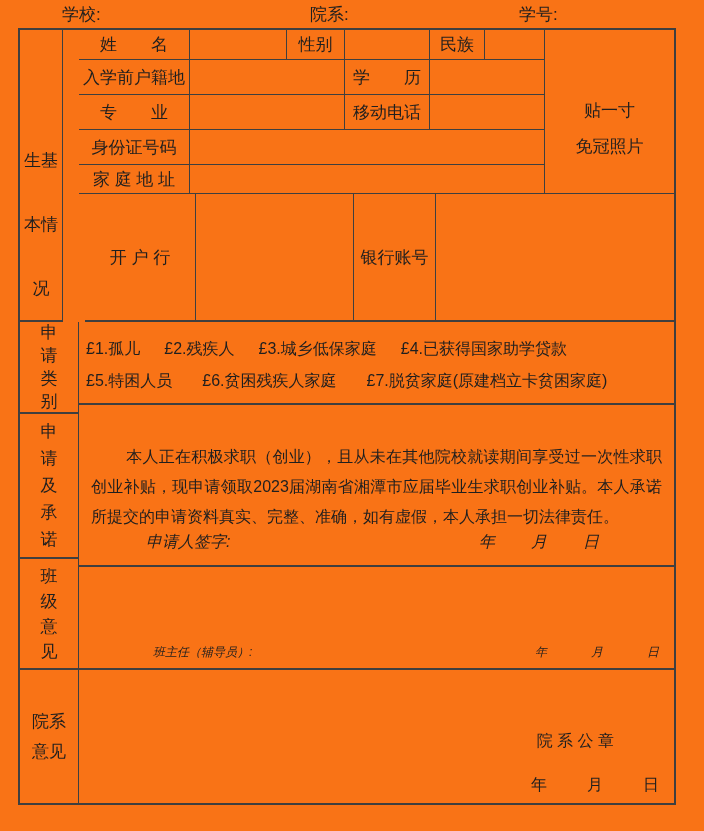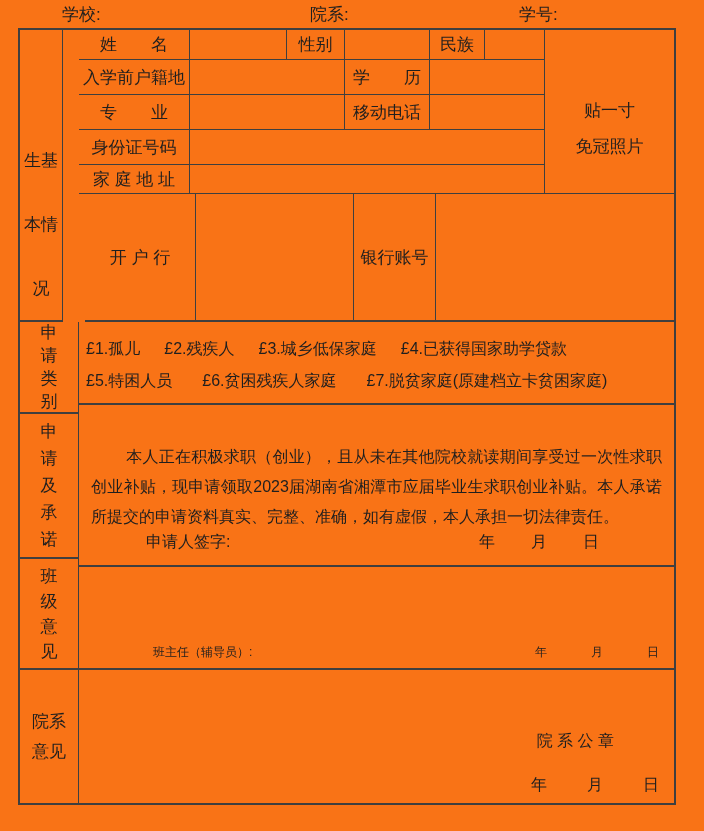--- a/index.html
+++ b/index.html
@@ -40,21 +40,21 @@
   .content{align-items:stretch;flex-direction:column;justify-content:flex-start;}
   .cat-content{padding:26px 8px 0 7px;font-size:16px;}
   .cat-row{display:flex;line-height:20px;}
   .cat-row1{gap:24px;}
   .cat-row2{gap:30px;margin-top:12px;}
   .dec-content{padding:20px 12px 14px 12px;font-size:16px;}
   .dec-body{
     line-height:30px;text-align:justify;text-indent:2.2em;
     white-space:normal;margin:0;
   }
-  .sig-row{display:flex;margin-top:auto;line-height:20px;align-items:flex-start;}
+  .sig-row{display:flex;margin-top:auto;line-height:20px;align-items:flex-start;font-style:italic;}
   .dec-sig-label{margin-left:55px;}
   .dec-dates{margin-left:auto;margin-right:63px;display:flex;gap:36px;}
   .cls-content{padding:0 12px 6px 12px;font-size:12px;}
   .cls-sig-label{margin-left:62px;}
   .cls-dates{margin-left:auto;margin-right:3px;display:flex;gap:44px;}
   .dept-content{padding:0 12px 8px 12px;font-size:16px;justify-content:flex-end;}
   .seal-row{align-self:flex-end;margin-right:48px;line-height:20px;margin-bottom:24px;}
   .dept-dates{align-self:flex-end;margin-right:3px;display:flex;gap:40px;line-height:20px;}
 </style>
 </head>

